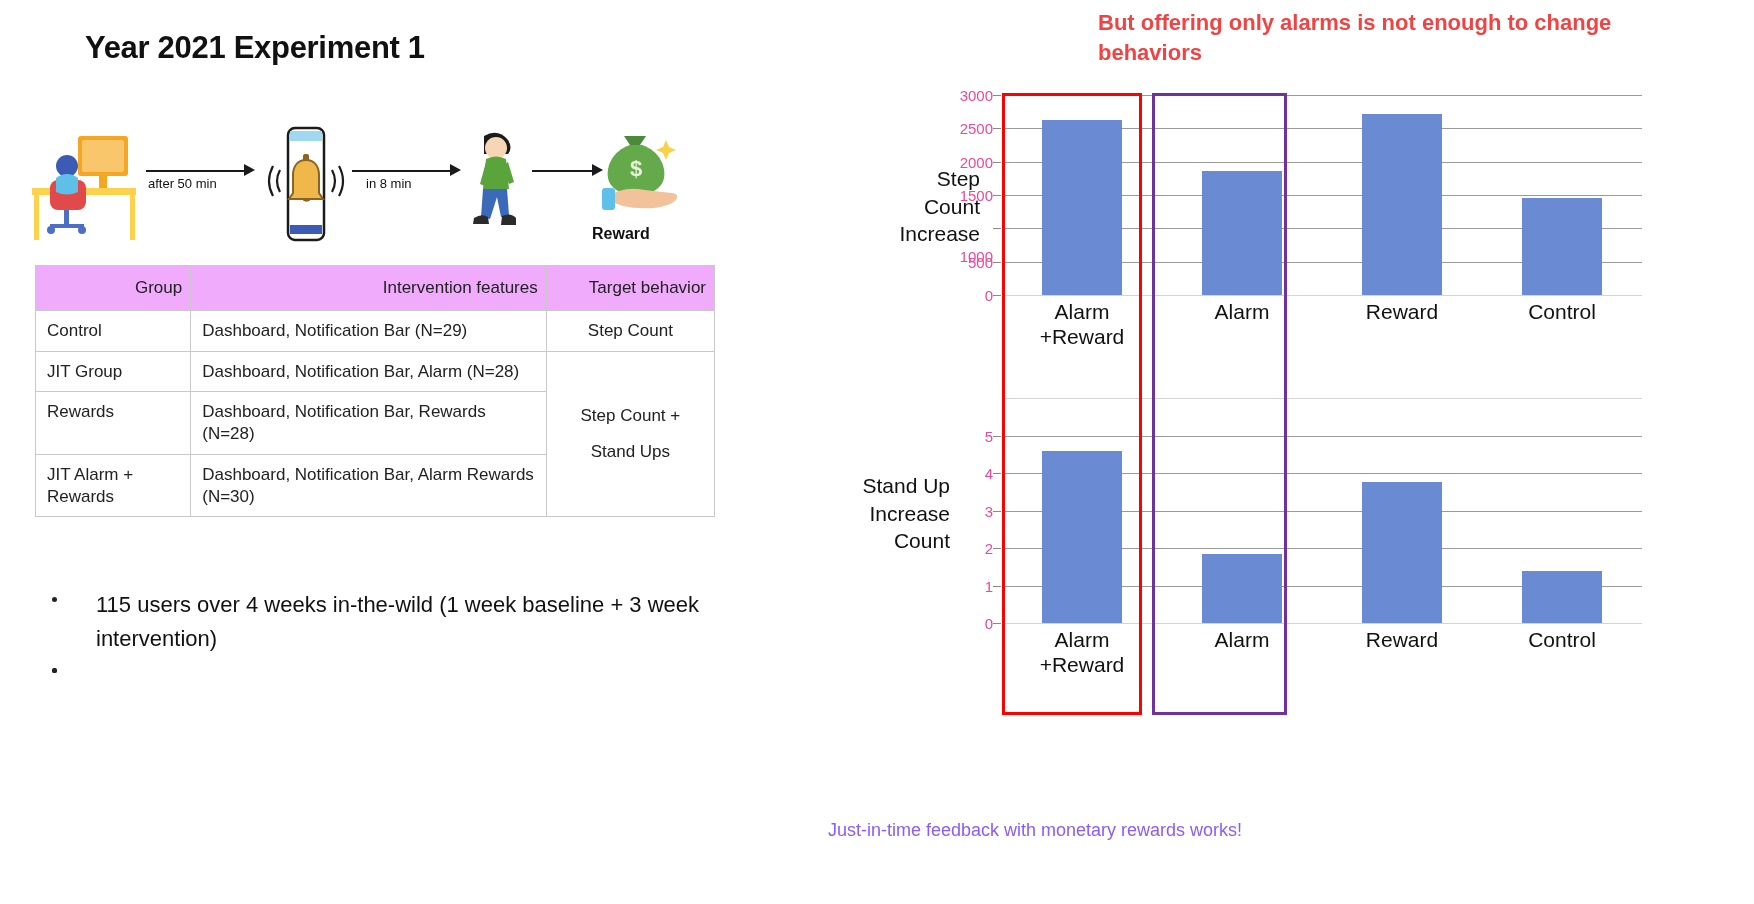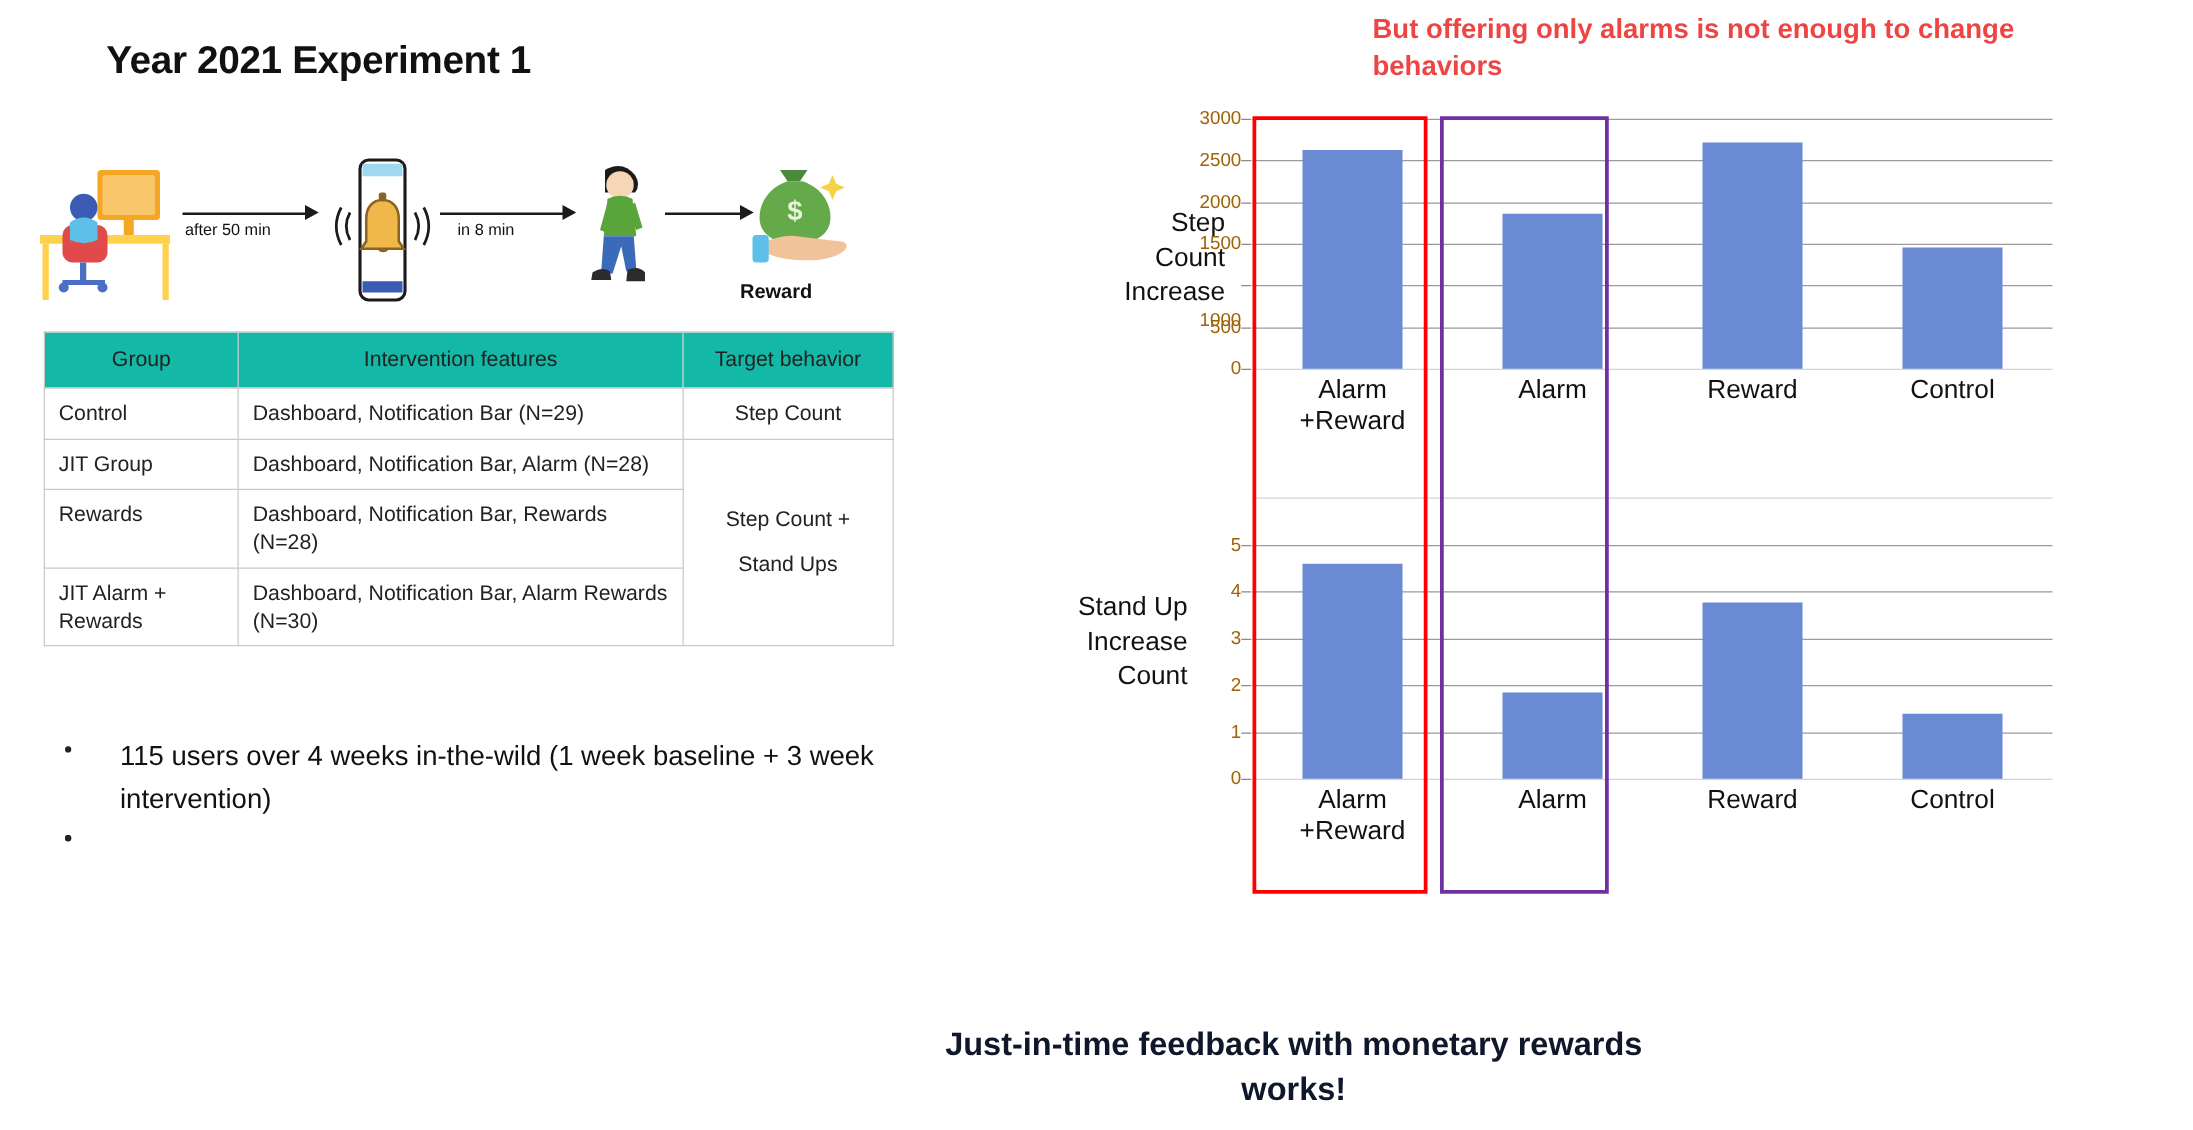--- a/index.html
+++ b/index.html
@@ -39,21 +39,21 @@
     font-size:16px; font-weight:bold; color:#111;
   }
 
   
   #tbl { position:absolute; left:35px; top:265px; width:680px; border-collapse:collapse; }
   #tbl td, #tbl th {
     border:1px solid #c9c9c9;
     font-size:17px; color:#222; font-weight:normal;
     padding:9px 11px; vertical-align:top; line-height:1.28;
   }
-  #tbl thead th { background:#14b8a6; text-align:center; padding:11px 8px; }
+  #tbl thead th { background:#f0abfc; text-align:right; padding:11px 8px; }
   #tbl td.c { text-align:center; vertical-align:middle; }
   .col-g { width:155px; }
   .col-i { width:355px; }
   .col-t { width:168px; }
 
   
   #bullets { position:absolute; left:44px; top:588px; width:720px; }
   .bullet { position:relative; padding-left:52px; margin-bottom:3px; }
   .bullet .dot {
     position:absolute; left:8px; top:9px;
@@ -63,37 +63,37 @@
 
   
   #right { position:absolute; left:830px; top:0; width:924px; height:904px; }
 
   #purple-note {
     position:absolute; left:268px; top:8px; width:620px;
     font-size:22px; font-weight:bold; color:#ef4444; line-height:1.38;
   }
   #red-note {
     position:absolute; left:-75px; top:818px; width:560px; text-align:center;
-    font-size:26px; font-weight:bold; color:#0f172a; line-height:1.38;
+    font-size:18px; font-weight:normal; color:#8b5cf6; line-height:1.38;
   }
 
   .axis-title {
     position:absolute; font-size:21px; color:#111; text-align:right;
     line-height:1.32; width:150px;
   }
   #axis-title-top { left:0px; top:165px; }
   #axis-title-bot { left:-30px; top:472px; }
 
   .chart { position:absolute; }
   .plot { position:absolute; left:0; top:0; }
   .gridline { position:absolute; left:0; height:1px; background:#9a9a9a; }
   .gridline.light { background:#d4d4d4; }
   .ytick {
     position:absolute; right:100%; margin-right:9px;
-    font-size:15px; color:#a16207; transform:translateY(-50%);
+    font-size:15px; color:#ec4899; transform:translateY(-50%);
     white-space:nowrap;
   }
   .tickmark { position:absolute; width:8px; height:1px; background:#8a8a8a; }
   .bar { position:absolute; background:#6a8ad4; bottom:0; }
   .catlabel {
     position:absolute; font-size:21px; color:#111; text-align:center;
     line-height:1.18;
   }
 
   .hl-box { position:absolute; border:3px solid; background:transparent; }

